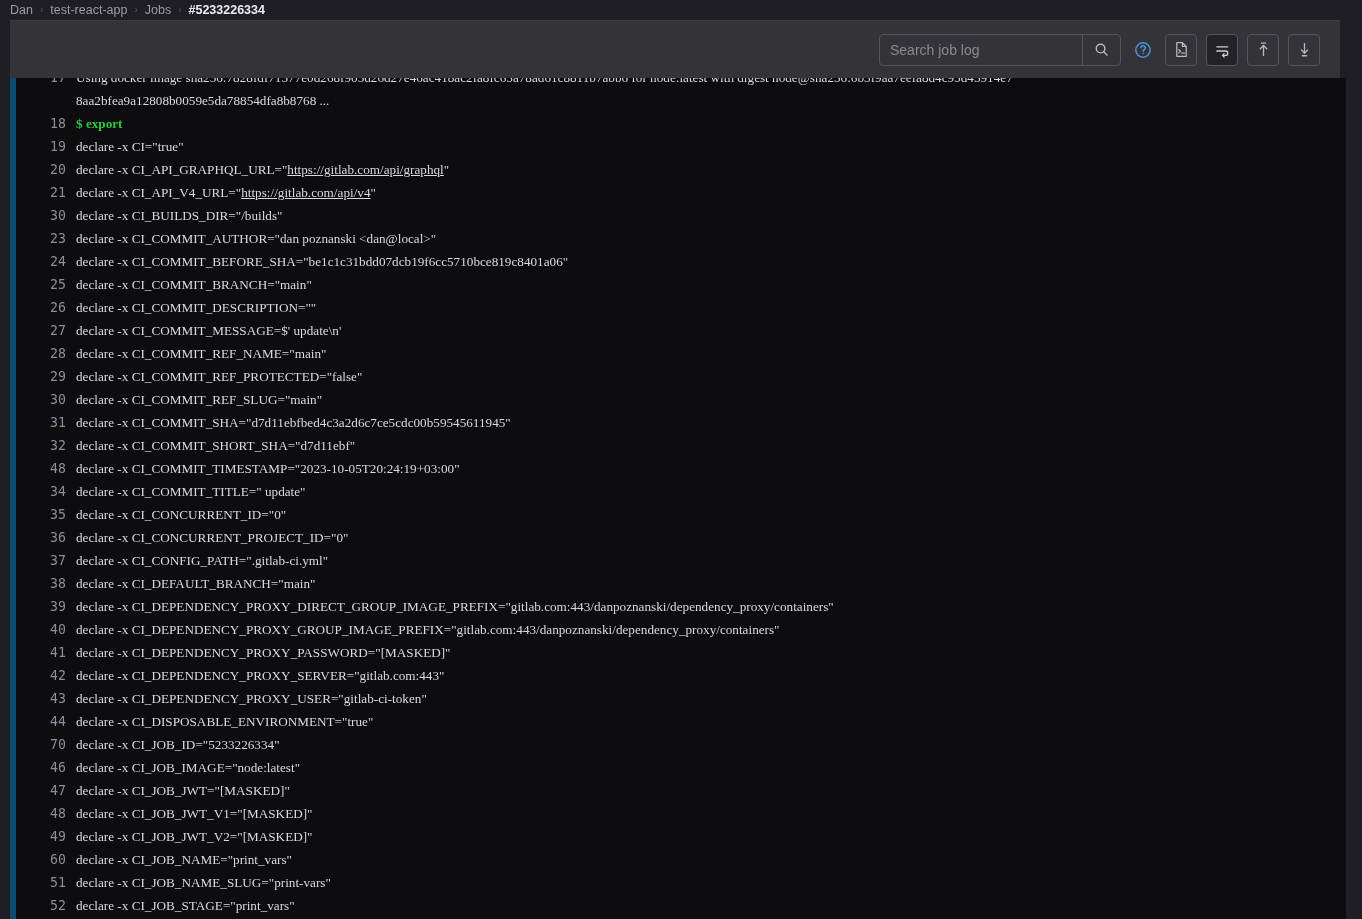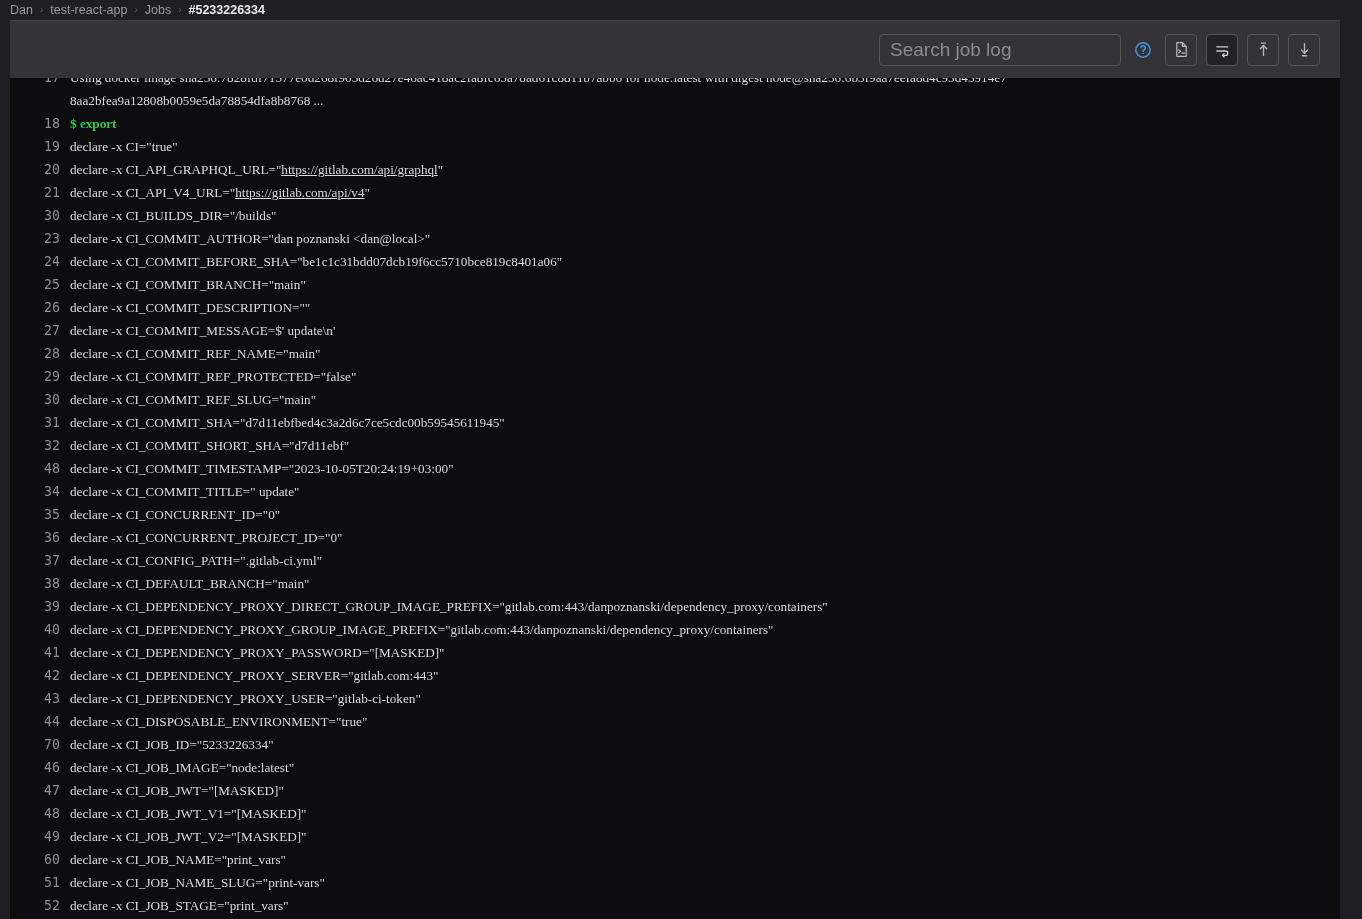--- a/index.html
+++ b/index.html
@@ -95,21 +95,21 @@
     overflow: hidden;
   }
   .search-input {
     flex: 1;
     height: 100%;
     background: transparent;
     border: none;
     outline: none;
     color: #d6d5da;
     font-family: "Liberation Sans", sans-serif;
-    font-size: 19px;
+    font-size: 14px;
     padding: 4px 10px;
   }
   .search-input::placeholder { color: #8b8a92; }
   .search-btn {
     width: 38px;
     height: 100%;
     border: none;
     border-left: 1px solid #56555c;
     background: transparent;
     display: flex;
@@ -137,21 +137,21 @@
   .tool-btn.active {
     background: #232227;
     border-color: #56555c;
   }
 
   svg { display: block; }
 
   
   .log-pane {
     position: absolute;
-    left: 10px;
+    left: 16px;
     top: 78px;
     width: 1330px;
     bottom: 0;
     background: #0d0c0e;
     overflow: hidden;
     font-family: "DejaVu Sans Mono", monospace;
   }
 
   .log-line {
     display: flex;

